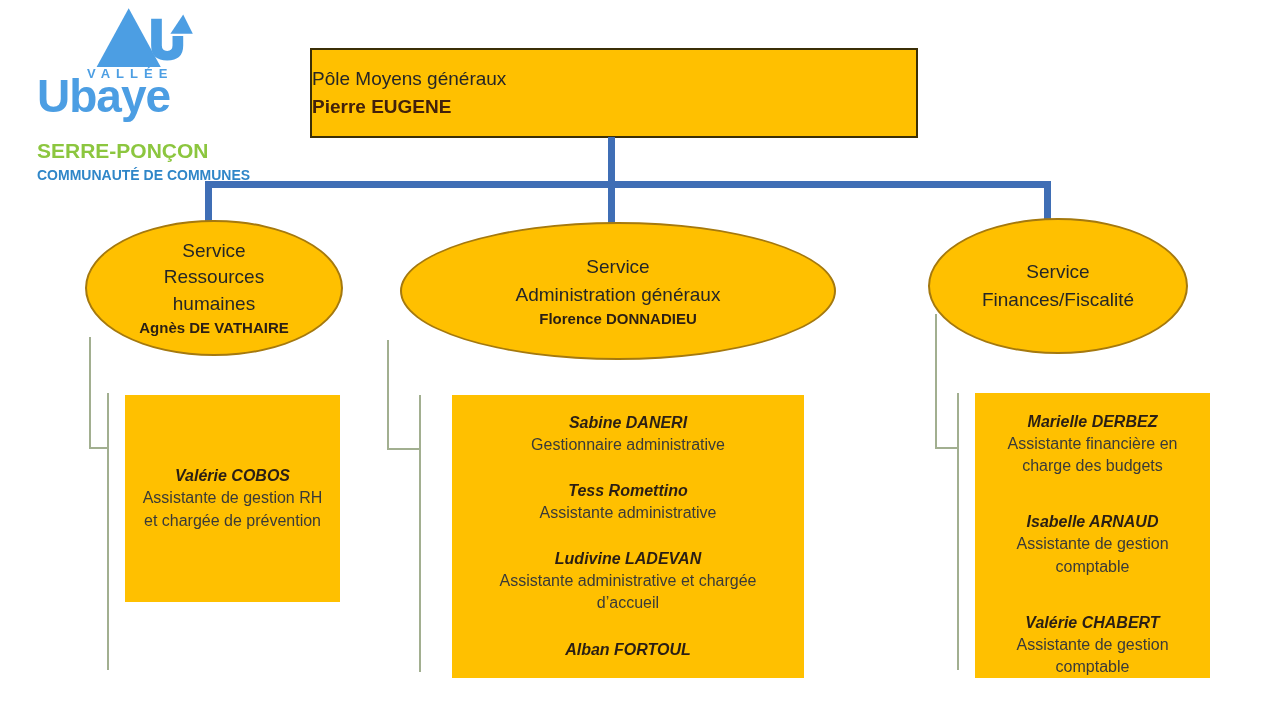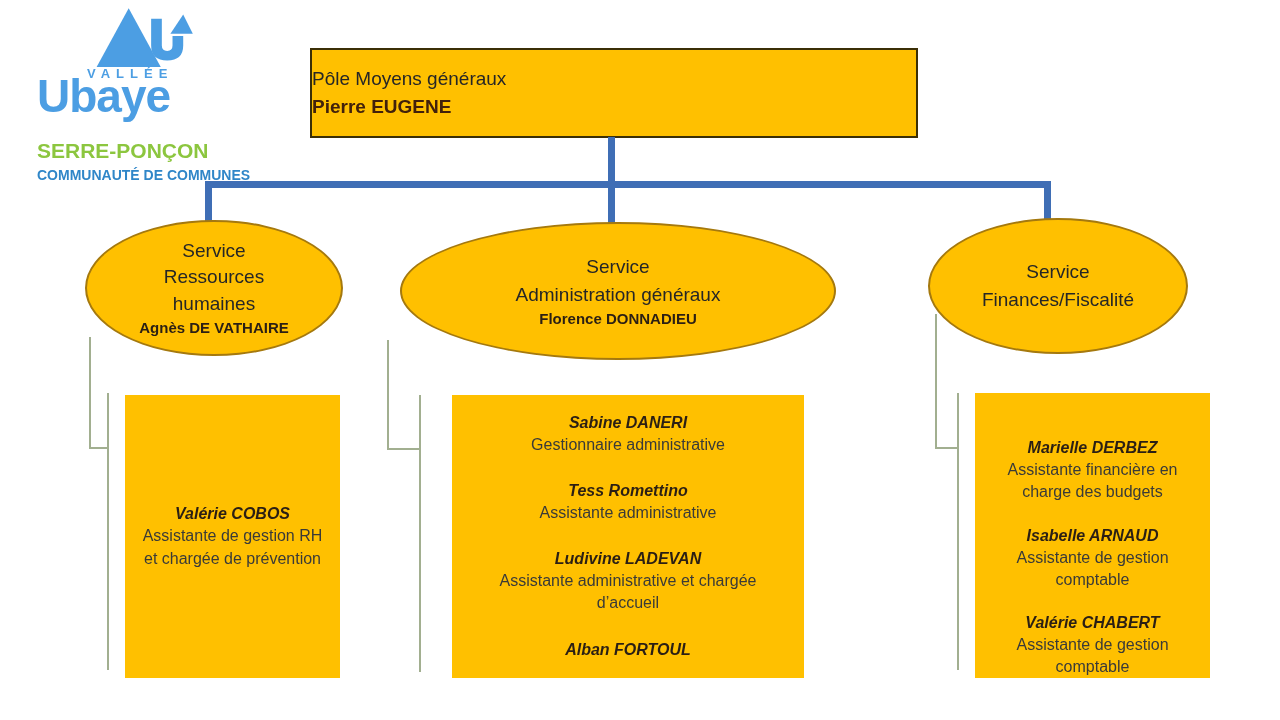--- a/index.html
+++ b/index.html
@@ -44,27 +44,27 @@
   .ellipse .svc-line{font-size:19px;color:#262626;line-height:1.45;}
   .ellipse .svc-mgr{font-size:15px;font-weight:bold;color:#2b1f14;line-height:1.4;}
   .ellipse-rh{left:85px;top:220px;width:258px;height:136px;}
   .ellipse-rh .svc-line{line-height:1.38;}
   .ellipse-ag{left:400px;top:222px;width:436px;height:138px;}
   .ellipse-ff{left:928px;top:218px;width:260px;height:136px;}
 
   
   .mbox{position:absolute;background:#ffc000;box-sizing:border-box;
     text-align:center;}
-  .mbox-rh{left:125px;top:395px;width:215px;height:283px;
+  .mbox-rh{left:125px;top:395px;width:215px;height:207px;
     display:flex;flex-direction:column;justify-content:center;}
   .mbox-ag{left:452px;top:395px;width:352px;height:283px;
     display:flex;flex-direction:column;justify-content:flex-start;
     padding-top:17px;gap:24px;}
   .mbox-ff{left:975px;top:393px;width:235px;height:285px;
-    display:flex;flex-direction:column;justify-content:flex-end;
+    display:flex;flex-direction:column;justify-content:space-between;
     padding-top:18px;gap:21px;}
   .member .m-name{font-size:16px;font-weight:bold;color:#2b1f14;line-height:1.38;font-style:italic;}
   .member .m-role{font-size:16px;color:#3a3a38;line-height:1.38;
     padding:0 17px;}
 </style>
 </head>
 <body>
 
 <div class="canvas">
 

